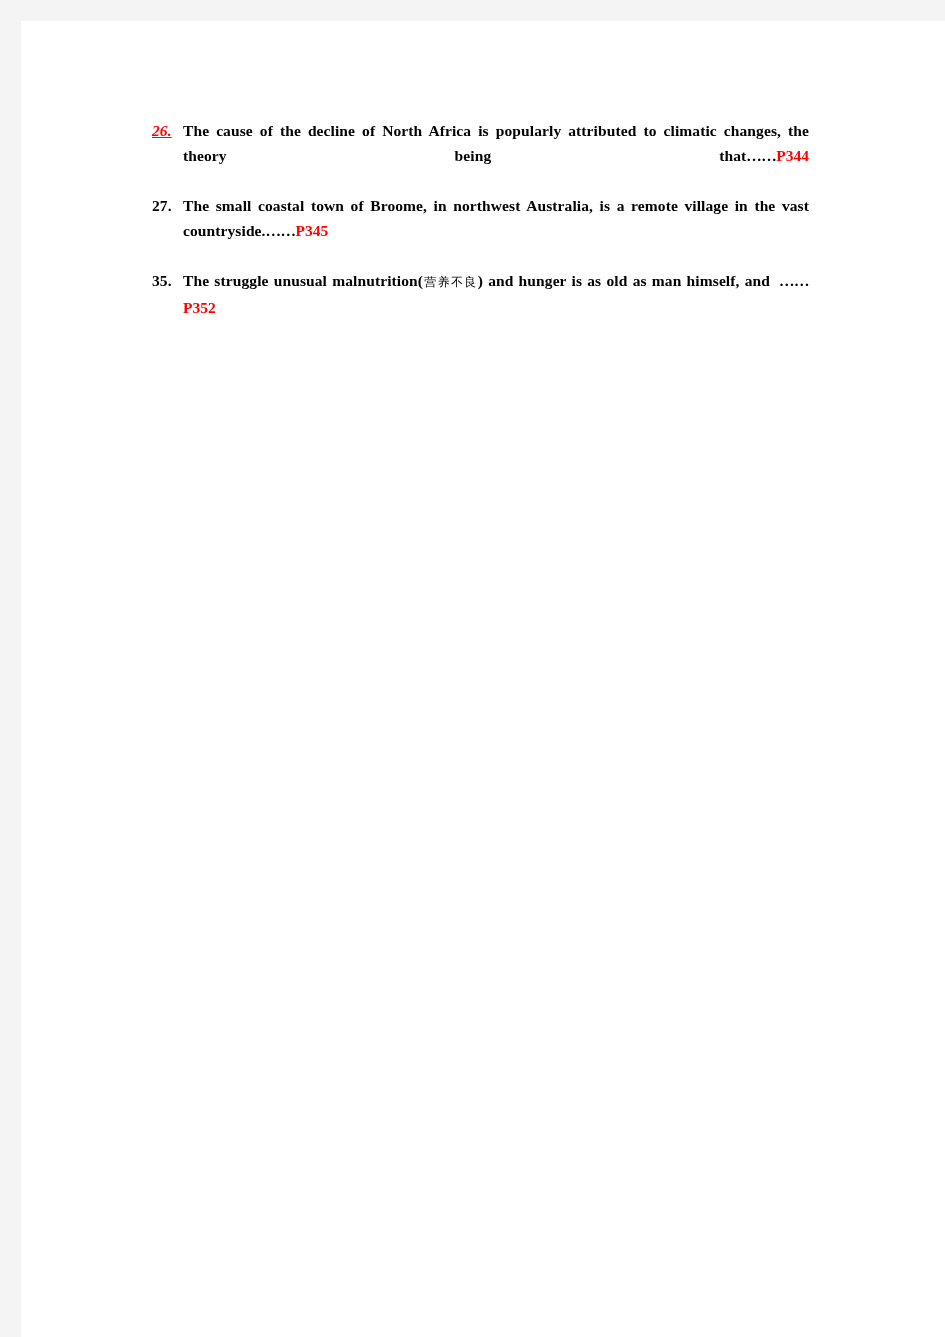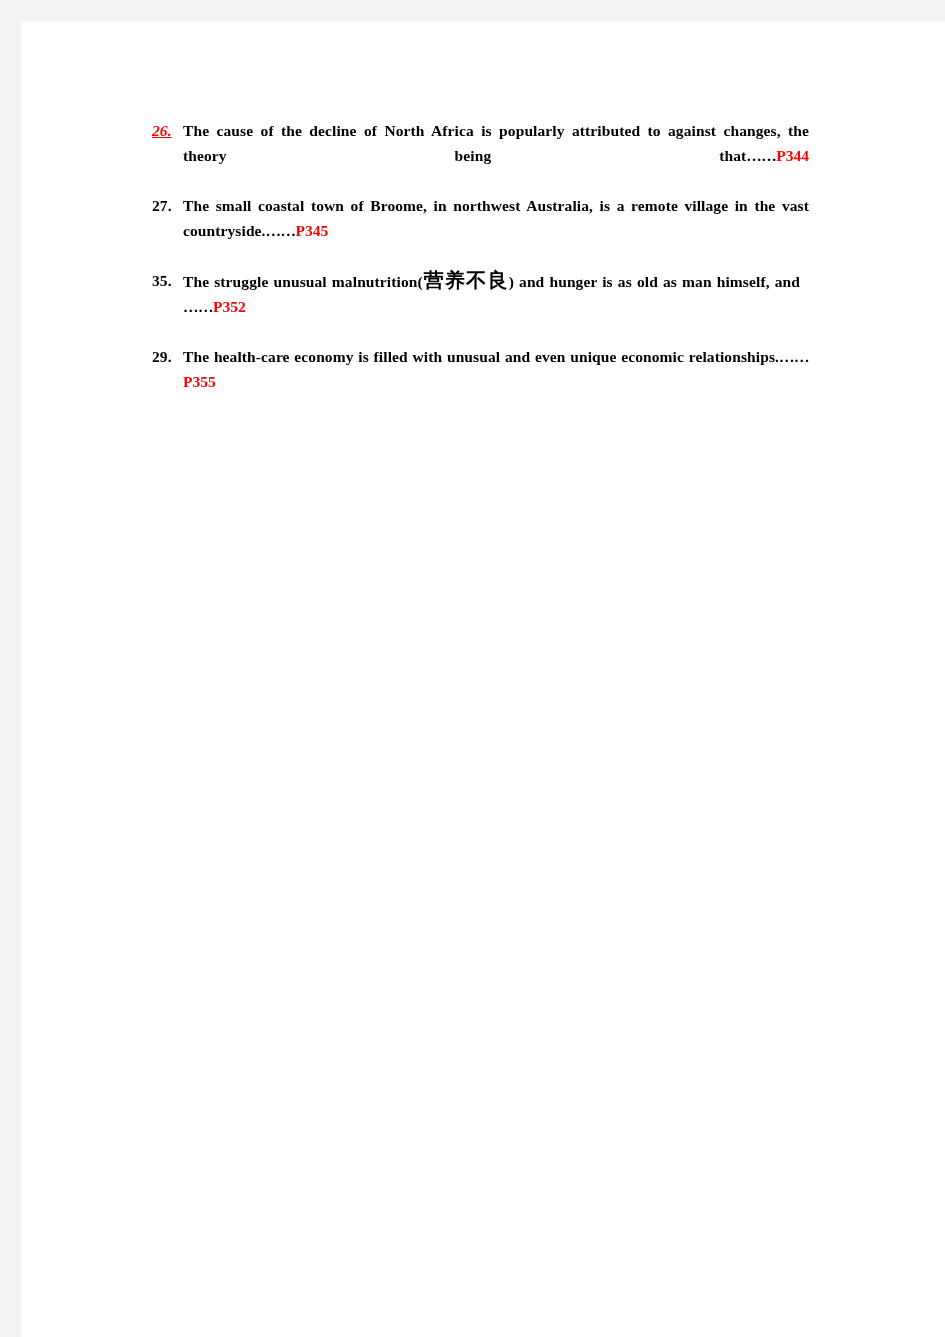--- a/index.html
+++ b/index.html
@@ -81,50 +81,46 @@
   }
 
   .page-ref {
     color: #ff0000;
     font-weight: bold;
     letter-spacing: 0;
   }
 
   .cjk {
     font-family: "DejaVu Sans", "Liberation Sans", sans-serif;
-    font-weight: bold;
-    font-size: 20px;
+    font-weight: normal;
+    font-size: 12px;
   }
 
   .gap {
     display: inline-block;
     width: 9px;
   }
 </style>
 </head>
 <body>
 
 <div id="page-sheet">
   <div id="content-area">
 
     <div class="question-item">
       <span class="question-number accent">26.</span>
-      <span class="question-body"><span>The cause of the decline of North Africa is popularly attributed to against changes, the theory being that</span><span class="leader">……</span><span class="page-ref">P344</span></span>
+      <span class="question-body"><span>The cause of the decline of North Africa is popularly attributed to climatic changes, the theory being that</span><span class="leader">……</span><span class="page-ref">P344</span></span>
     </div>
 
     <div class="question-item">
       <span class="question-number">27.</span>
       <span class="question-body"><span>The small coastal town of Broome, in northwest Australia, is a remote village in the vast countryside.</span><span class="leader">……</span><span class="page-ref">P345</span></span>
     </div>
 
     <div class="question-item">
       <span class="question-number">35.</span>
       <span class="question-body"><span>The struggle unusual malnutrition(</span><span class="cjk">营养不良</span><span>) and hunger is as old as man himself, and</span><span class="gap"></span><span class="leader">……</span><span class="page-ref">P352</span></span>
     </div>
 
-    <div class="question-item">
-      <span class="question-number">29.</span>
-      <span class="question-body"><span>The health-care economy is filled with unusual and even unique economic relationships.</span><span class="leader">……</span><span class="page-ref">P355</span></span>
-    </div>
 
 
   </div>
 </div>
 
 </body></html>

